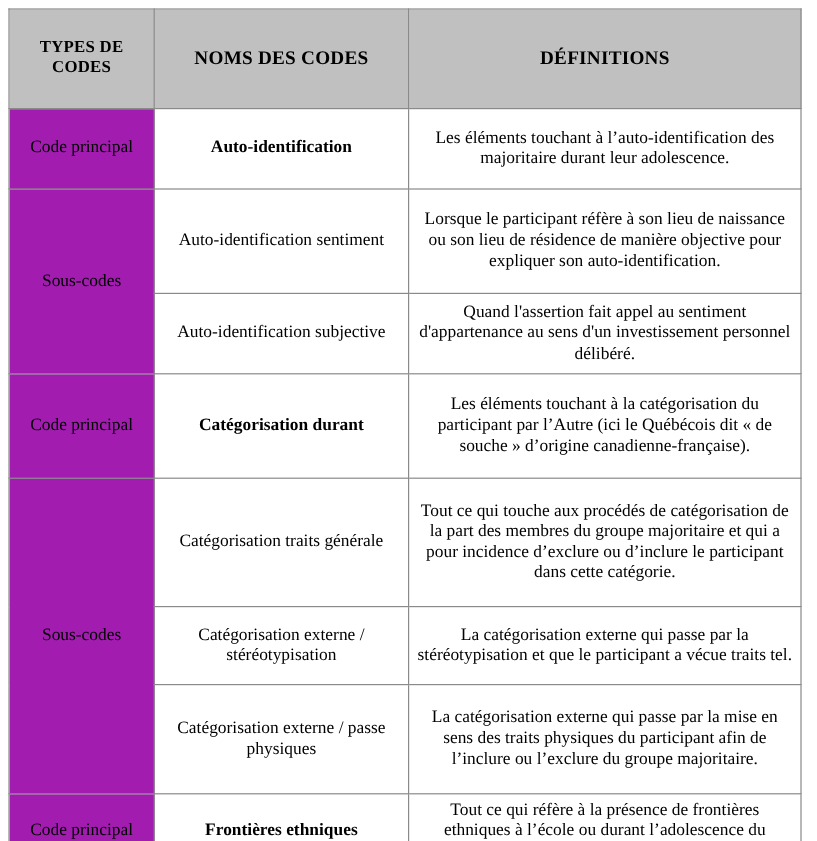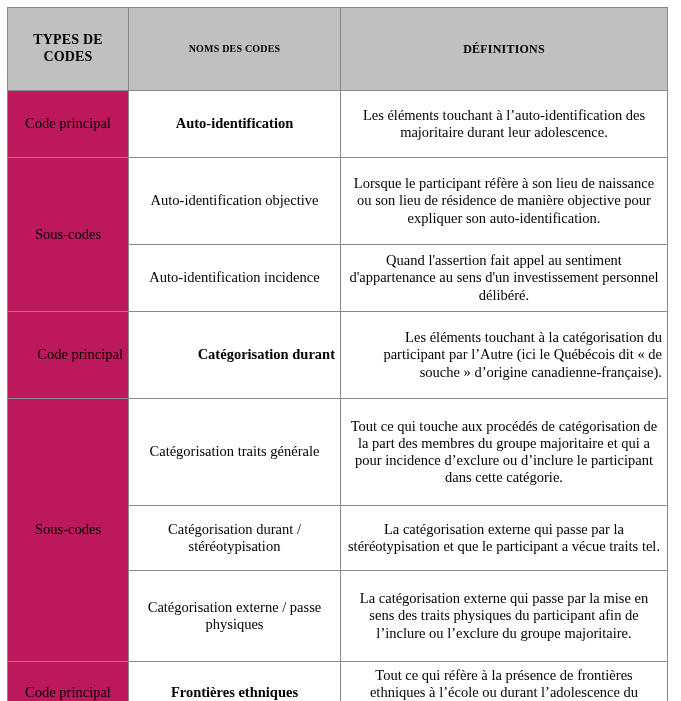--- a/index.html
+++ b/index.html
@@ -42,45 +42,45 @@
 
   thead th {
     background: #c0c0c0;
     font-weight: bold;
     font-size: 14.5px;
     letter-spacing: 0.2px;
     height: 74px;
     padding: 6px 4px;
   }
   thead th.types-head { font-size: 14px; }
-  thead th.noms-head { font-size: 10px; }
-  thead th.defs-head { font-size: 12px; }
+  thead th.noms-head { font-size: 16px; }
+  thead th.defs-head { font-size: 16px; }
 
   td.type-cell {
-    background: #be185d;
+    background: #a21caf;
     font-size: 14.5px;
     font-weight: normal;
   }
   td.name-cell {
     background: #ffffff;
     font-size: 14.5px;
   }
   td.name-cell.principal {
     font-weight: bold;
   }
   td.def-cell {
     background: #ffffff;
     font-size: 14.5px;
     line-height: 1.2;
   }
 
   tr.r-principal-1 td { height: 58px; }
   tr.r-sub-1 td { height: 78px; }
   tr.r-sub-2 td { height: 58px; }
-  tr.r-principal-2 td { height: 78px; text-align: right; }
+  tr.r-principal-2 td { height: 78px; }
   tr.r-sub-3 td { height: 98px; }
   tr.r-sub-4 td { height: 56px; }
   tr.r-sub-5 td { height: 82px; }
   tr.r-principal-3 td { height: 54px; }
 </style>
 </head>
 <body>
 
 <div class="page">
   <table class="codes-table">
@@ -97,39 +97,39 @@
       </tr>
     </thead>
     <tbody>
       <tr class="r-principal-1">
         <td class="type-cell" rowspan="1">Code principal</td>
         <td class="name-cell principal">Auto-identification</td>
         <td class="def-cell">Les éléments touchant à l’auto-identification des majoritaire durant leur adolescence.</td>
       </tr>
       <tr class="r-sub-1">
         <td class="type-cell" rowspan="2">Sous-codes</td>
-        <td class="name-cell">Auto-identification objective</td>
+        <td class="name-cell">Auto-identification sentiment</td>
         <td class="def-cell">Lorsque le participant réfère à son lieu de naissance ou son lieu de résidence de manière objective pour expliquer son auto-identification.</td>
       </tr>
       <tr class="r-sub-2">
-        <td class="name-cell">Auto-identification incidence</td>
+        <td class="name-cell">Auto-identification subjective</td>
         <td class="def-cell">Quand l'assertion fait appel au sentiment d'appartenance au sens d'un investissement personnel délibéré.</td>
       </tr>
       <tr class="r-principal-2">
         <td class="type-cell" rowspan="1">Code principal</td>
         <td class="name-cell principal">Catégorisation durant</td>
         <td class="def-cell">Les éléments touchant à la catégorisation du participant par l’Autre (ici le Québécois dit « de souche » d’origine canadienne-française).</td>
       </tr>
       <tr class="r-sub-3">
         <td class="type-cell" rowspan="3">Sous-codes</td>
         <td class="name-cell">Catégorisation traits générale</td>
         <td class="def-cell">Tout ce qui touche aux procédés de catégorisation de la part des membres du groupe majoritaire et qui a pour incidence d’exclure ou d’inclure le participant dans cette catégorie.</td>
       </tr>
       <tr class="r-sub-4">
-        <td class="name-cell">Catégorisation durant / stéréotypisation</td>
+        <td class="name-cell">Catégorisation externe / stéréotypisation</td>
         <td class="def-cell">La catégorisation externe qui passe par la stéréotypisation et que le participant a vécue traits tel.</td>
       </tr>
       <tr class="r-sub-5">
         <td class="name-cell">Catégorisation externe / passe physiques</td>
         <td class="def-cell">La catégorisation externe qui passe par la mise en sens des traits physiques du participant afin de l’inclure ou l’exclure du groupe majoritaire.</td>
       </tr>
       <tr class="r-principal-3">
         <td class="type-cell" rowspan="1">Code principal</td>
         <td class="name-cell principal">Frontières ethniques</td>
         <td class="def-cell">Tout ce qui réfère à la présence de frontières ethniques à l’école ou durant l’adolescence du participant.</td>

